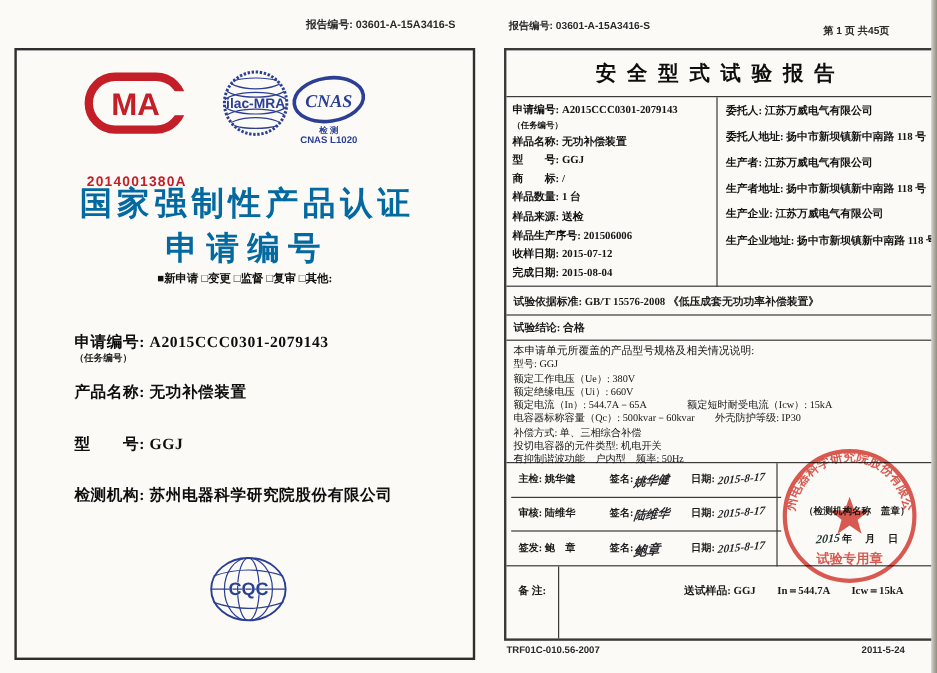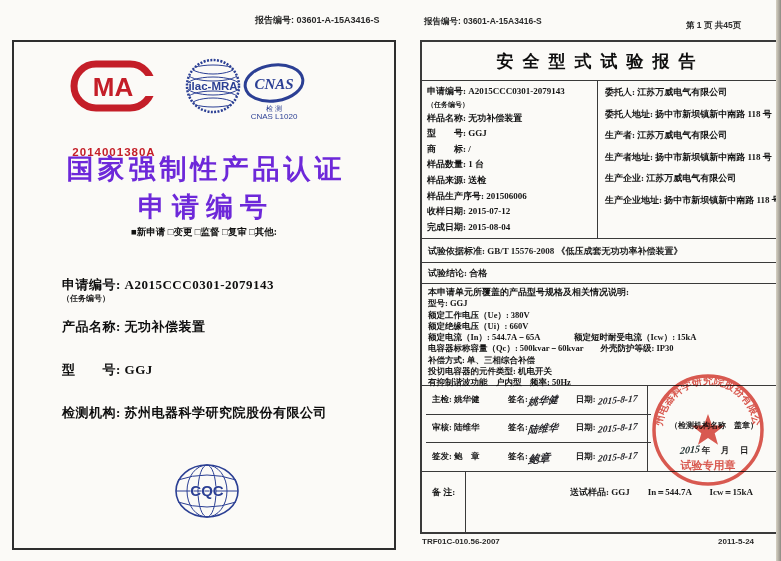--- a/index.html
+++ b/index.html
@@ -2,36 +2,36 @@
 <html><head>
 <meta charset="utf-8">
 <style>
   html,body{margin:0;padding:0;}
   body{width:781px;height:561px;background:#e9e7e2;font-family:"Liberation Serif","DejaVu Serif",serif;}
   #canvas{position:relative;width:781px;height:561px;background:#fbfaf7;overflow:hidden;color:#1c1c1c;}
   .abs{position:absolute;}
   .hdr{font-size:9px;font-weight:bold;color:#2a2a2a;font-family:"Liberation Sans",sans-serif;}
   
   #left-border{left:12px;top:40px;width:380px;height:506px;border:2px solid #2e2e2e;}
-  .lp-title{left:12px;width:388px;text-align:center;font-weight:bold;font-size:27px;letter-spacing:4px;color:#6d28d9;}
+  .lp-title{left:12px;width:388px;text-align:center;font-weight:bold;font-size:27px;letter-spacing:4px;color:#0369a1;}
   .lp-check{left:12px;width:384px;text-align:center;font-size:9.5px;font-weight:bold;color:#111;}
   .lp-field{left:62px;font-size:13px;font-weight:600;color:#0e0e0e;letter-spacing:0.5px;}
   .lp-note{left:62px;font-size:8px;font-weight:600;color:#222;}
   .cma-num{color:#c41e28;font-weight:bold;font-size:11.5px;font-family:"Liberation Sans",sans-serif;letter-spacing:1px;}
-  .cnas-sub{font-size:7px;color:#2b3f94;font-weight:normal;text-align:center;font-family:"Liberation Sans",sans-serif;}
+  .cnas-sub{font-size:7px;color:#2b3f94;font-weight:bold;text-align:center;font-family:"Liberation Sans",sans-serif;}
   
   #rt{left:420px;top:40px;width:357px;height:490px;border:2px solid #3a3a3a;font-size:9px;}
   .row{position:absolute;left:0;width:100%;box-sizing:border-box;}
   .bb{border-bottom:1.2px solid #3a3a3a;}
   .rt-title{top:0;height:39px;text-align:center;font-weight:bold;font-size:17px;letter-spacing:9px;line-height:39px;color:#0e0e0e;}
   .cell{box-sizing:border-box;position:absolute;}
   .iline{line-height:15.6px;white-space:nowrap;font-weight:600;color:#141414;}
   .iline-sm{line-height:11px;font-size:7px;font-weight:600;}
   .cline{line-height:13px;margin-bottom:8.5px;font-weight:600;color:#141414;}
-  .spec{line-height:11.3px;font-size:8.5px;font-weight:700;white-space:nowrap;color:#141414;}
+  .spec{line-height:11.3px;font-size:8.5px;font-weight:400;white-space:nowrap;color:#141414;}
   .sigrow{position:absolute;left:4px;width:225px;box-sizing:border-box;display:flex;align-items:center;font-size:8.5px;font-weight:600;padding-left:6px;height:28.6px;}
   .hand{font-style:italic;color:#26262b;transform:rotate(-5deg) skewX(-10deg);display:inline-block;font-weight:bold;}
   .ftr{font-size:8px;font-weight:bold;color:#2a2a2a;font-family:"Liberation Sans",sans-serif;}
   .stampwrap{left:648px;top:370px;width:120px;height:120px;opacity:0.82;mix-blend-mode:multiply;z-index:5;}
   .edge{left:776px;top:0;width:5px;height:561px;background:linear-gradient(to right,#d8d2c4,#8d8a82);}
 </style>
 </head>
 <body>
 
 <div id="canvas">

